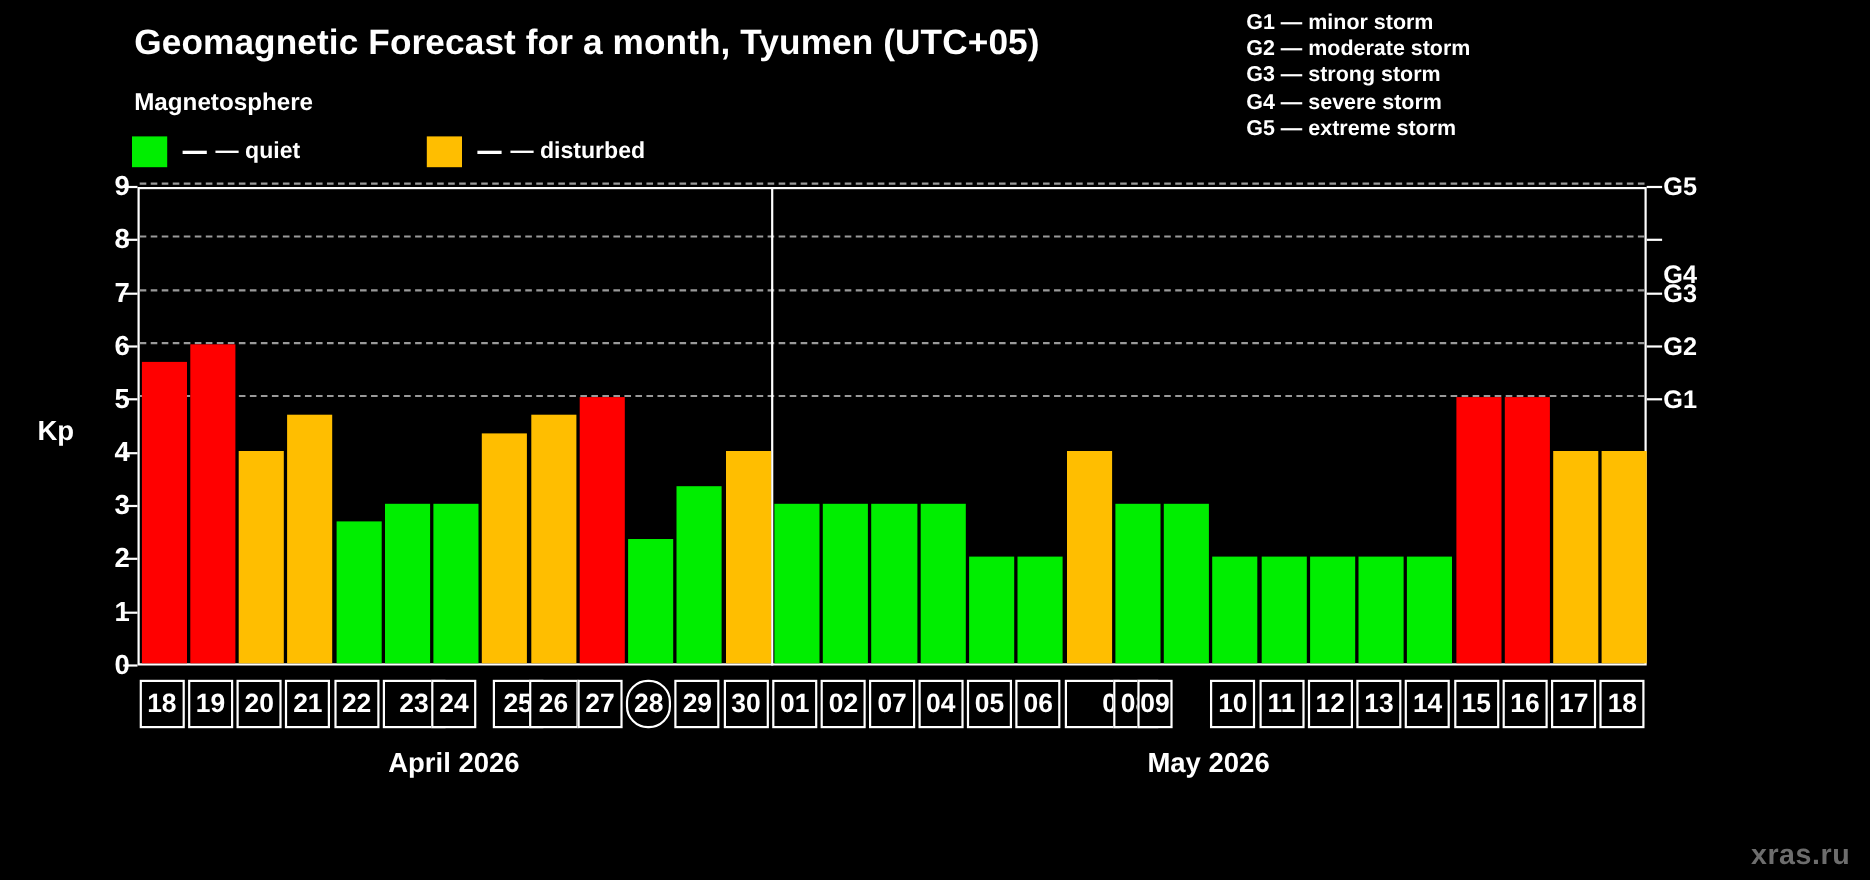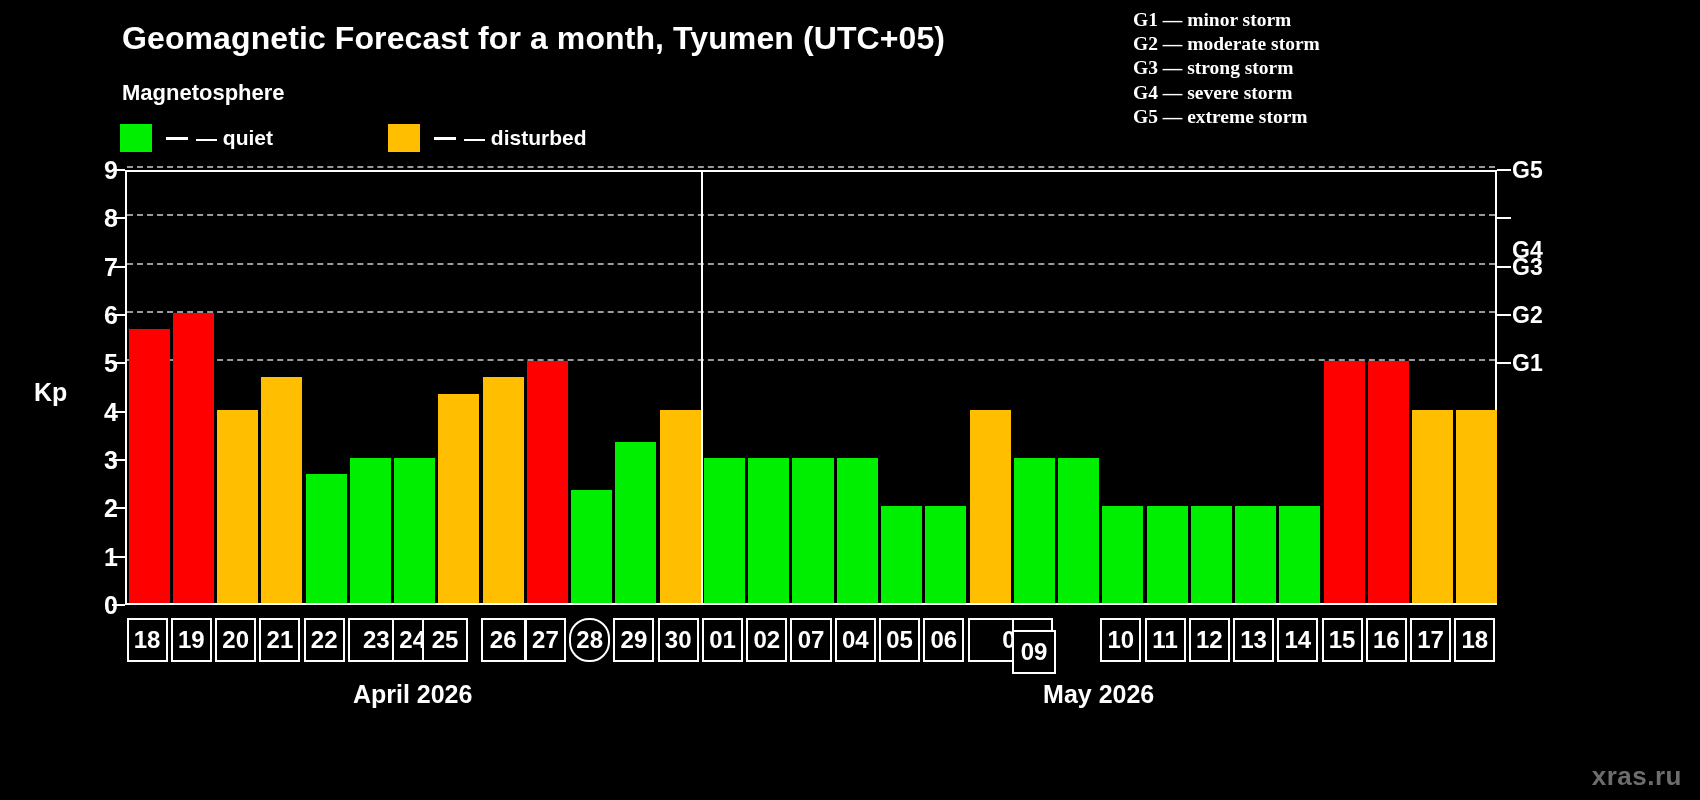--- a/index.html
+++ b/index.html
@@ -9,21 +9,21 @@
   }
   
   #chart-title{
     position:absolute;left:122px;top:20px;
     font-size:32px;font-weight:bold;letter-spacing:.1px;white-space:nowrap;
   }
   #gscale-legend{
     position:absolute;left:1133px;top:8px;
     font-size:19.5px;font-weight:bold;line-height:24.2px;white-space:nowrap;
   }
-  #gscale-legend .g-row{display:block;font-family:Liberation Serif, serif;}
+  #gscale-legend .g-row{display:block;}
   #magnetosphere-title{
     position:absolute;left:122px;top:80px;
     font-size:22px;font-weight:bold;
   }
   #magnetosphere-legend{
     position:absolute;left:120px;top:124px;
     display:flex;align-items:center;font-size:21px;font-weight:bold;
   }
   .legend-entry{display:flex;align-items:center;}
   .legend-swatch{width:32px;height:28px;display:inline-block;}
@@ -242,35 +242,35 @@
 </div>
 
 <div id="day-boxes" style="width: 1372px;">
     <div class="day-box" style="left: 1.6px; width: 41.0581px;">18</div>
     <div class="day-box" style="left: 45.8581px; width: 41.0581px;">19</div>
     <div class="day-box" style="left: 90.1161px; width: 41.0581px;">20</div>
     <div class="day-box" style="left: 134.374px; width: 41.0581px;">21</div>
     <div class="day-box" style="left: 178.632px; width: 41.0581px;">22</div>
     <div class="day-box" style="left: 222.89px; width: 57px; text-align: right;">23</div>
     <div class="day-box" style="left: 267.148px; width: 41.0581px;">24</div>
-    <div class="day-box" style="left: 297px; width: 46px;">25</div>
+    <div class="day-box" style="left: 323px; width: 46px;">25</div>
     <div class="day-box" style="left: 355.665px; width: 45px;">26</div>
     <div class="day-box" style="left: 399.923px; width: 41.0581px;">27</div>
     <div class="day-box" style="left: 444.181px; width: 41.0581px; border-radius: 20px;">28</div>
     <div class="day-box" style="left: 488.439px; width: 41.0581px;">29</div>
     <div class="day-box" style="left: 532.697px; width: 41.0581px;">30</div>
     <div class="day-box" style="left: 576.955px; width: 41.0581px;">01</div>
     <div class="day-box" style="left: 621.213px; width: 41.0581px;">02</div>
     <div class="day-box" style="left: 665.471px; width: 41.0581px;">07</div>
     <div class="day-box" style="left: 709.729px; width: 41.0581px;">04</div>
     <div class="day-box" style="left: 753.987px; width: 41.0581px;">05</div>
     <div class="day-box" style="left: 798.245px; width: 41.0581px;">06</div>
     <div class="day-box" style="left: 842.503px; width: 41.0581px; padding-left: 46px;">07</div>
     <div class="day-box" style="left: 886.761px; width: 41.0581px;">08</div>
-    <div class="day-box" style="left: 887px; width: 44px; margin-top: 12px;">09</div>
+    <div class="day-box" style="left: 909px; width: 32px;">09</div>
     <div class="day-box" style="left: 975.277px; width: 41.0581px;">10</div>
     <div class="day-box" style="left: 1019.54px; width: 41.0581px;">11</div>
     <div class="day-box" style="left: 1063.79px; width: 41.0581px;">12</div>
     <div class="day-box" style="left: 1108.05px; width: 41.0581px;">13</div>
     <div class="day-box" style="left: 1152.31px; width: 41.0581px;">14</div>
     <div class="day-box" style="left: 1196.57px; width: 41.0581px;">15</div>
     <div class="day-box" style="left: 1240.83px; width: 41.0581px;">16</div>
     <div class="day-box" style="left: 1285.08px; width: 41.0581px;">17</div>
     <div class="day-box" style="left: 1329.34px; width: 41.0581px;">18</div>
   </div>

